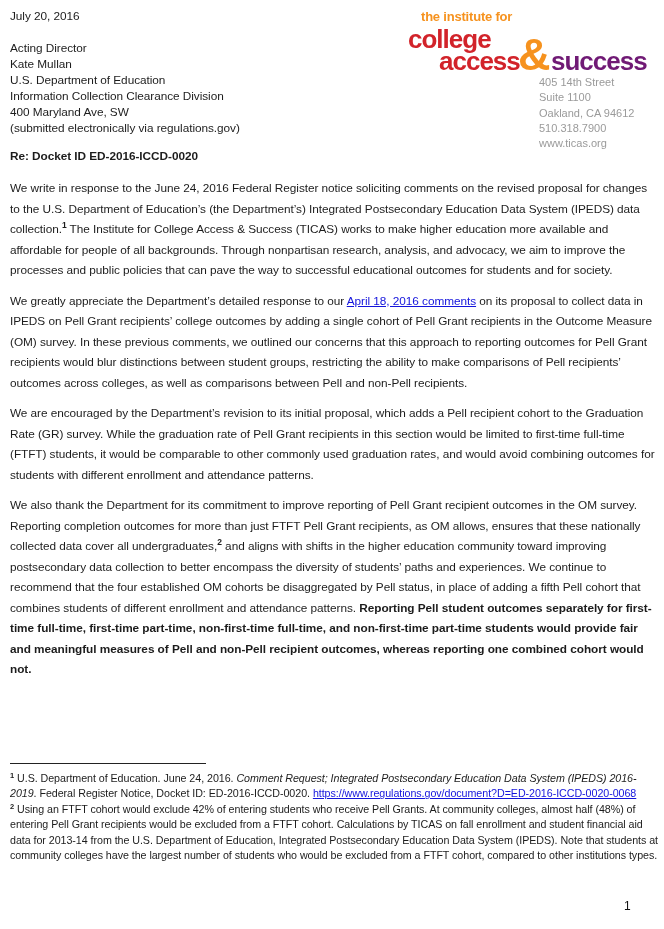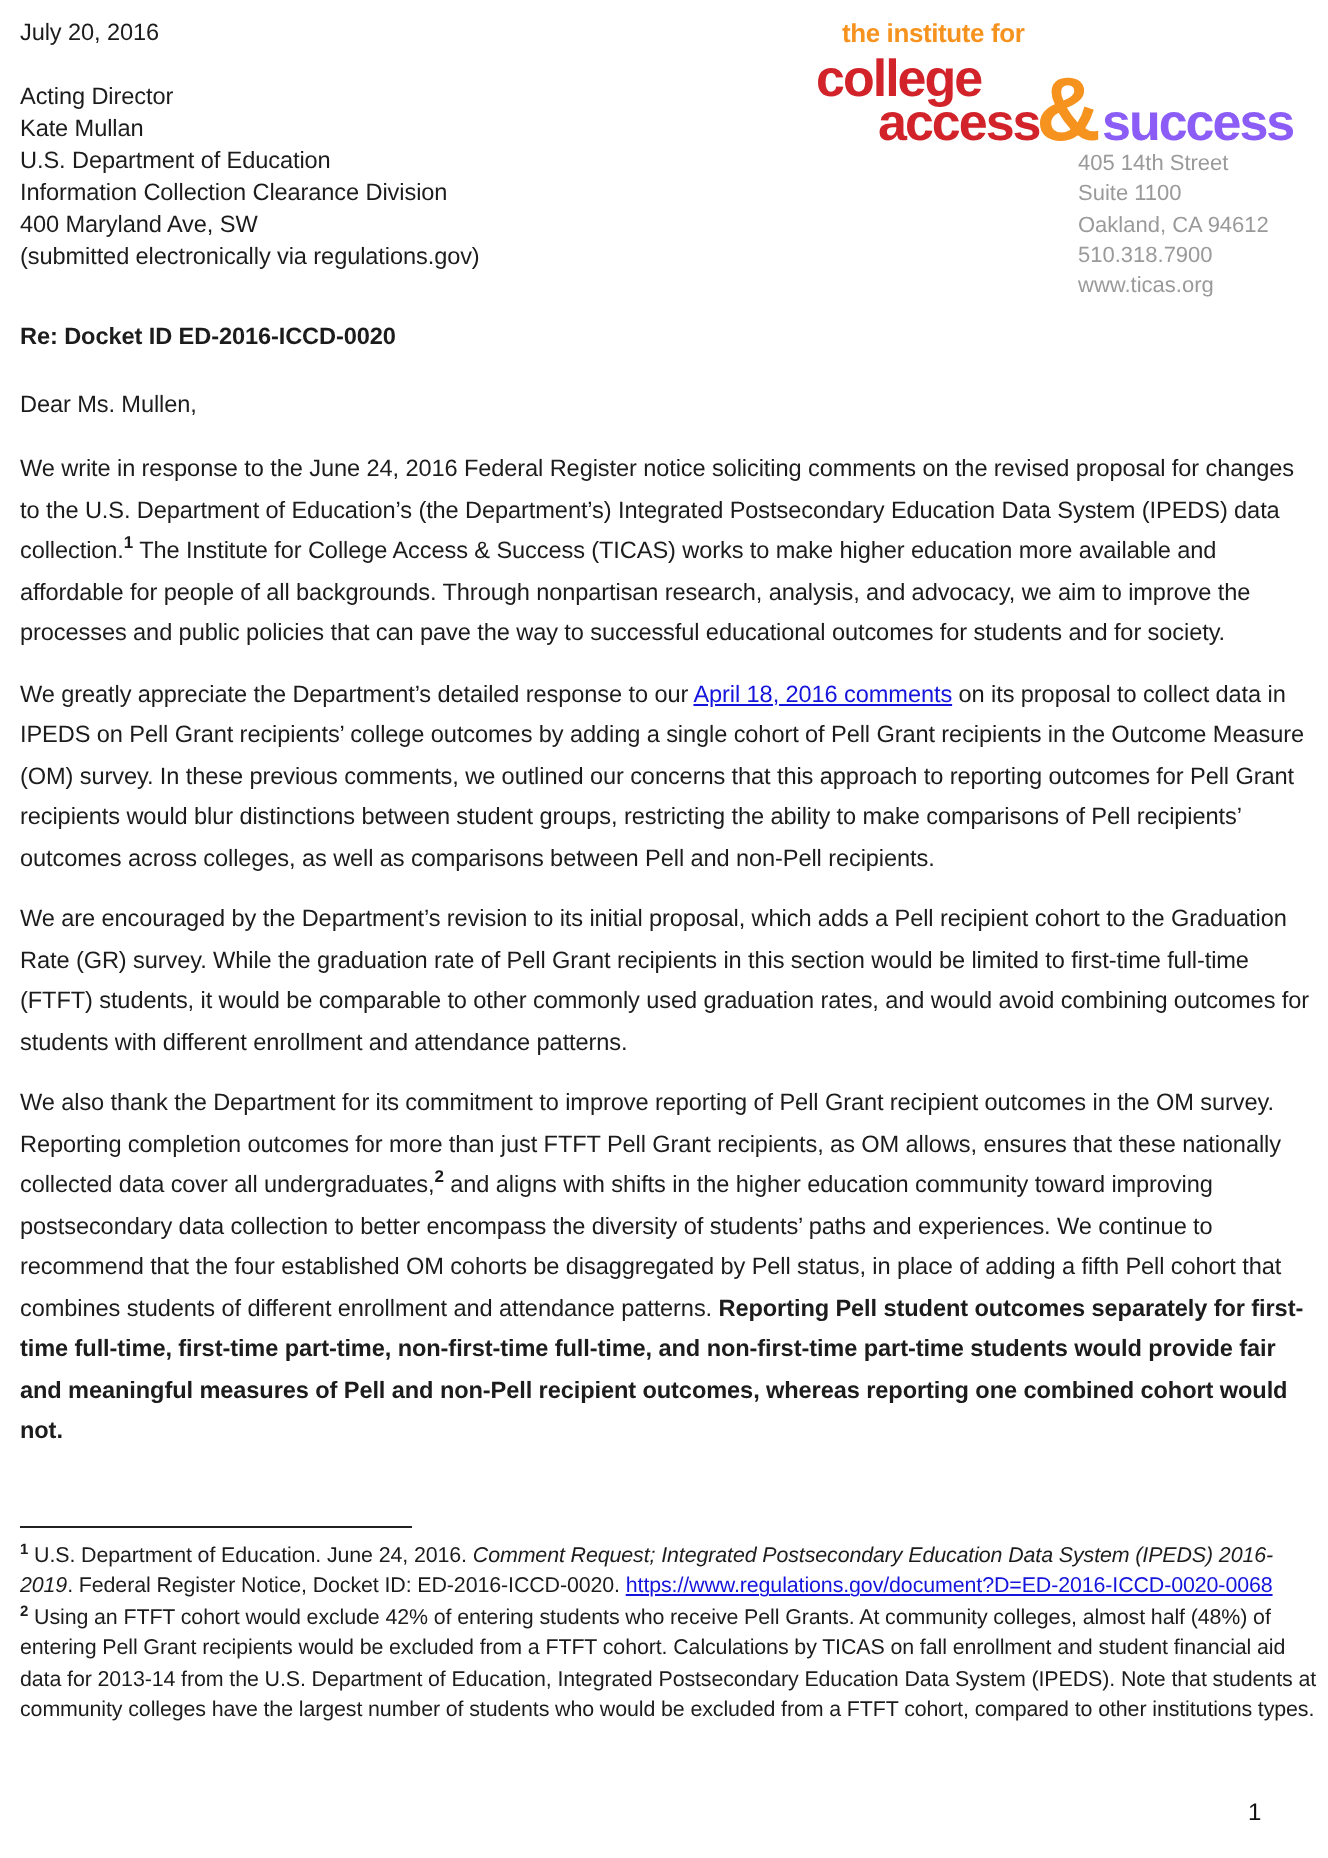--- a/index.html
+++ b/index.html
@@ -27,35 +27,35 @@
   .lh-access {
     position: absolute; left: 439px; top: 46px;
     font-size: 26px; font-weight: bold; color: #D2232A; letter-spacing: -1px;
   }
   .lh-amp {
     position: absolute; left: 518px; top: 32px;
     font-size: 45px; font-weight: bold; color: #F6921E; line-height: 1;
   }
   .lh-success {
     position: absolute; left: 551px; top: 46px;
-    font-size: 26px; font-weight: bold; color: #8b5cf6; letter-spacing: -1px;
+    font-size: 26px; font-weight: bold; color: #701a75; letter-spacing: -1px;
   }
   .lh-address {
     position: absolute; left: 539px; top: 75px;
     font-size: 11px; line-height: 15.3px; color: #9A9A9A;
   }
 
   
   .content {
     position: absolute; left: 10px; top: 8px; width: 648px;
     font-size: 11.8px; letter-spacing: -0.05px;
   }
   .date { line-height: 16px; }
   .recipient { margin-top: 16px; line-height: 16px; }
-  .re-line { margin-top: 24px; line-height: 16px; font-weight: bold; }
+  .re-line { margin-top: 12px; line-height: 16px; font-weight: bold; }
   .salutation { margin-top: 18px; line-height: 16px; }
   .content p.body { margin: 10px 0 0 0; line-height: 20.5px; }
   .content p.body.first { margin-top: 14px; }
   sup.fnref {
     font-size: 8.5px; font-weight: bold; line-height: 0;
     vertical-align: baseline; position: relative; top: -5px;
   }
   a.doclink { color: #1414DC; text-decoration: underline; cursor: pointer; }
   .bold-seg { font-weight: bold; }
 
@@ -99,21 +99,20 @@
       <div>Acting Director</div>
       <div>Kate Mullan</div>
       <div>U.S. Department of Education</div>
       <div>Information Collection Clearance Division</div>
       <div>400 Maryland Ave, SW</div>
       <div>(submitted electronically via regulations.gov)</div>
     </div>
 
     <div class="re-line">Re: Docket ID ED-2016-ICCD-0020</div>
 
-    <div class="salutation">Dear Ms. Mullen,</div>
 
     <p class="body first"><span>We write in response to the June 24, 2016 Federal Register notice soliciting comments on the revised proposal for changes to the U.S. Department of Education’s (the Department’s) Integrated Postsecondary Education Data System (IPEDS) data collection.</span><sup class="fnref">1</sup><span> The Institute for College Access &amp; Success (TICAS) works to make higher education more available and affordable for people of all backgrounds. Through nonpartisan research, analysis, and advocacy, we aim to improve the processes and public policies that can pave the way to successful educational outcomes for students and for society.</span></p>
 
     <p class="body"><span>We greatly appreciate the Department’s detailed response to our </span><a class="doclink" href="#">April 18, 2016 comments</a><span> on its proposal to collect data in IPEDS on Pell Grant recipients’ college outcomes by adding a single cohort of Pell Grant recipients in the Outcome Measure (OM) survey. In these previous comments, we outlined our concerns that this approach to reporting outcomes for Pell Grant recipients would blur distinctions between student groups, restricting the ability to make comparisons of Pell recipients’ outcomes across colleges, as well as comparisons between Pell and non-Pell recipients.</span></p>
 
     <p class="body"><span>We are encouraged by the Department’s revision to its initial proposal, which adds a Pell recipient cohort to the Graduation Rate (GR) survey. While the graduation rate of Pell Grant recipients in this section would be limited to first-time full-time (FTFT) students, it would be comparable to other commonly used graduation rates, and would avoid combining outcomes for students with different enrollment and attendance patterns.</span></p>
 
     <p class="body"><span>We also thank the Department for its commitment to improve reporting  of Pell Grant recipient outcomes in the OM survey. Reporting completion outcomes for more than just FTFT Pell Grant recipients, as OM allows, ensures that these nationally collected data cover all undergraduates,</span><sup class="fnref">2</sup><span> and aligns with shifts in the higher education community toward improving postsecondary data collection to better encompass the diversity of students’ paths and experiences. We continue to recommend that the four established OM cohorts be disaggregated by Pell status, in place of adding a fifth Pell cohort that combines students of different enrollment and attendance patterns. </span><span class="bold-seg">Reporting Pell student outcomes separately for first-time full-time, first-time part-time, non-first-time full-time, and non-first-time part-time students would provide fair and meaningful measures of Pell and non-Pell recipient outcomes, whereas reporting one combined cohort would not.</span></p>
   </div>
 

